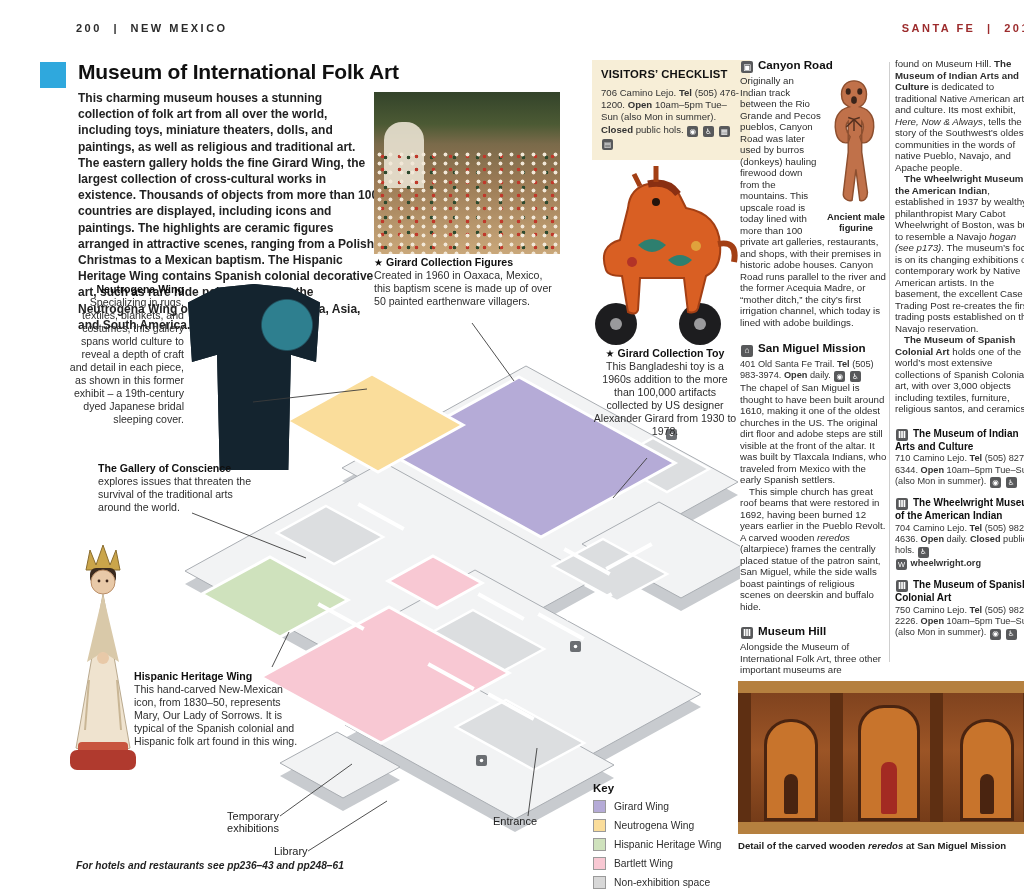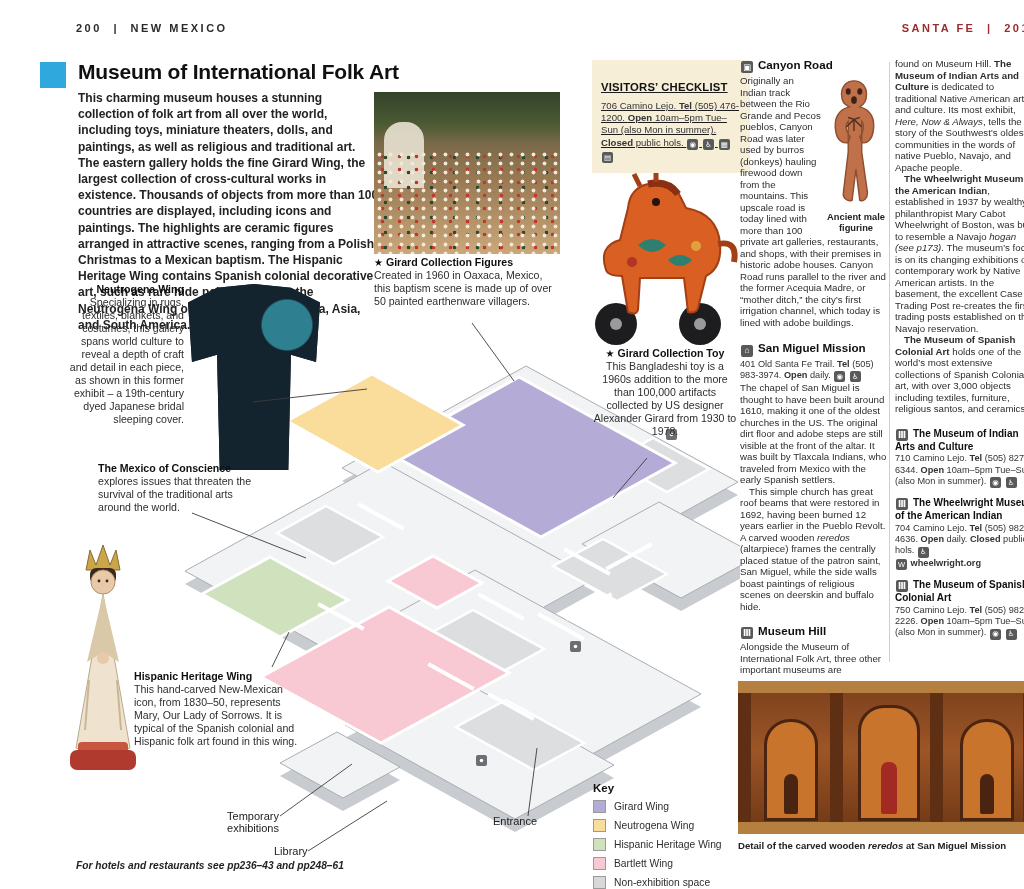--- a/index.html
+++ b/index.html
@@ -13,21 +13,21 @@
   .hdr-r .pg{color:#9c2b2c;}
   .bluetab{width:26px;height:26px;background:#2fa8dd;}
   
   .title{font-size:21px;font-weight:bold;color:#101010;letter-spacing:-.2px;}
   .intro{font-size:12px;line-height:16.2px;font-weight:bold;color:#222;width:302px;}
   .cap{font-size:10.6px;line-height:13px;color:#2e2e2e;}
   .cap b{color:#0f0f0f;}
   .cap .star{font-size:10px;}
   .t-right{text-align:right;}
   
-  .checklist{background:#f7eed7;width:141px;padding:21px 8px 10px 9px;text-decoration:underline;}
+  .checklist{background:#f7eed7;width:141px;padding:8px 8px 10px 9px;}
   .checklist h4{margin:0 0 7px 0;font-size:11.3px;letter-spacing:.2px;color:#111;}
   .checklist .body{font-size:9.6px;line-height:12.2px;color:#333;}
   
   .icn{display:inline-flex;align-items:center;justify-content:center;width:11px;height:11px;
        background:#58595b;color:#fff;border-radius:2px;font-size:7.5px;line-height:1;
        vertical-align:-1px;margin:0 1px;}
   .icn i{font-style:normal;}
   .hd-icn{width:12px;height:12px;margin-right:5px;font-size:8.5px;vertical-align:-1px;}
   
   .rp-col{width:147px;}
@@ -166,21 +166,21 @@
     <circle cx="64" cy="112" r="5" fill="#b23327"></circle>
     <circle cx="128" cy="96" r="5" fill="#e0a23c"></circle>
   </svg>
 
   <div class="abs cap t-right" style="left:552px;top:347px;width:146px;z-index:3;text-align:center;">
     <b><span class="star">★</span><span> Girard Collection Toy</span></b><br>
     <span>This Bangladeshi toy is a 1960s addition to the more than 100,000 artifacts collected by US designer Alexander Girard from 1930 to 1978.</span>
   </div>
 
   <div class="abs cap" style="left:58px;top:462px;width:160px;z-index:3;">
-    <b>The Mexico of Conscience</b><br>
+    <b>The Gallery of Conscience</b><br>
     <span>explores issues that threaten the survival of the traditional arts around the world.</span>
   </div>
 
   <svg class="abs" style="left:16px;top:540px;z-index:1;" width="96" height="238" viewBox="0 0 96 238">
     <path d="M30,30 L34,10 L40,25 L47,5 L54,25 L60,10 L64,30 Z" fill="#caa54a" stroke="#8a6d2f"></path>
     <rect x="34" y="28" width="26" height="16" rx="6" fill="#3a2a1e"></rect>
     <circle cx="47" cy="42" r="12" fill="#e8c9a8" stroke="#b98d66"></circle>
     <circle cx="43" cy="41" r="1.4" fill="#3a241a"></circle>
       <circle cx="51" cy="41" r="1.4" fill="#3a241a"></circle>
     <path d="M47,54 L20,208 Q47,222 74,208 Z" fill="#efe3cf" stroke="#b9a98e"></path>

